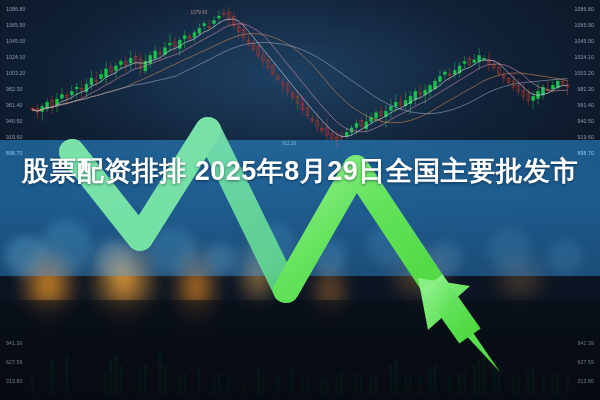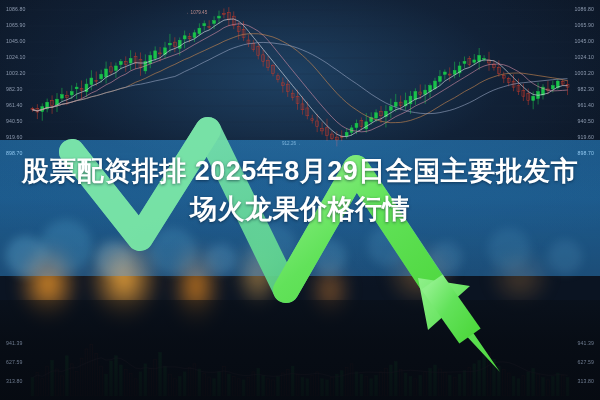--- a/index.html
+++ b/index.html
@@ -541,16 +541,15 @@
 
   <div class="axlabel dim" style="left:6px;top:340px;">941.39</div>
   <div class="axlabel dim" style="left:6px;top:359px;">627.59</div>
   <div class="axlabel dim" style="left:6px;top:378px;">313.80</div>
   <div class="axlabel dim" style="right:6px;top:340px;">941.39</div>
   <div class="axlabel dim" style="right:6px;top:359px;">627.59</div>
   <div class="axlabel dim" style="right:6px;top:378px;">313.80</div>
 
   <div class="title-wrap">
     <span class="title-line">股票配资排排 2025年8月29日全国主要批发市</span>
-    <span class="title-line">场火龙果价格行情</span>
   </div>
 
 </div>
 
 </body></html>

